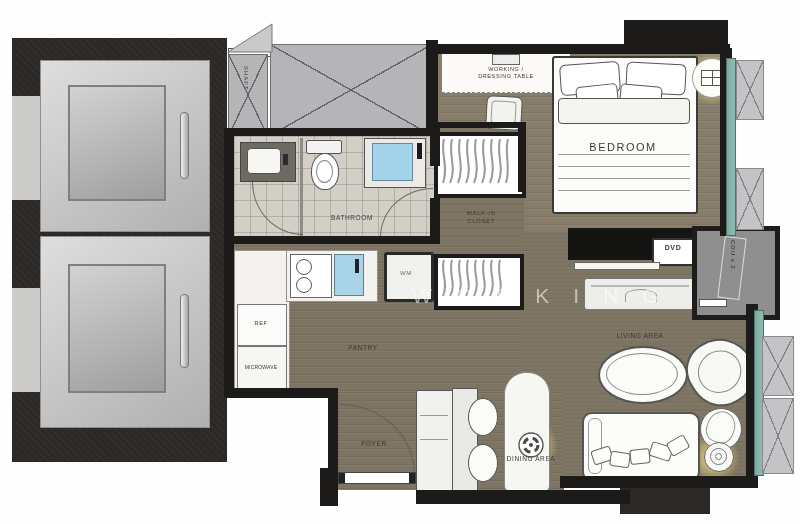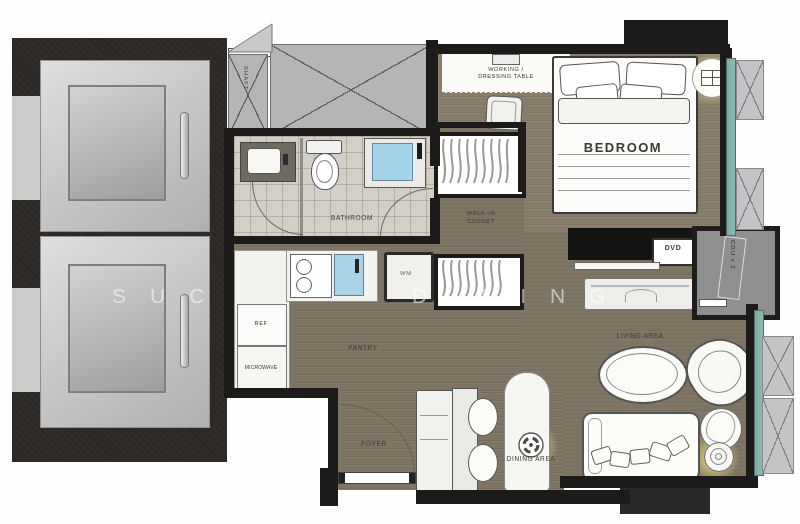--- a/index.html
+++ b/index.html
@@ -234,32 +234,31 @@
   <div class="wpanel" style="left:736px;top:168px;width:26px;height:60px;z-index:16;"></div>
   <div class="glass" style="left:754px;top:310px;width:8px;height:164px;z-index:16;"></div>
   <div class="wpanel" style="left:762px;top:336px;width:30px;height:58px;z-index:16;"></div>
   <div class="wpanel" style="left:762px;top:398px;width:30px;height:74px;z-index:16;"></div>
 
   <div class="lbl v" style="left:241px;top:66px;font-size:6px;">SHAFT</div>
   <div class="lbl" style="left:506px;top:66px;font-size:5.5px;">
     <span style="display:block;">WORKING /</span>
     <span style="display:block;">DRESSING TABLE</span>
   </div>
-  <div class="lbl" style="left:623px;top:140px;font-size:13px;letter-spacing:1.5px;font-weight:bold;">BEDROOM</div>
+  <div class="lbl" style="left:623px;top:140px;font-size:11px;letter-spacing:1.5px;">BEDROOM</div>
   <div class="lbl" style="left:352px;top:214px;">BATHROOM</div>
   <div class="lbl" style="left:481px;top:210px;font-size:6px;">
     <span style="display:block;">WALK-IN</span>
     <span style="display:block;">CLOSET</span>
   </div>
   <div class="lbl" style="left:406px;top:270px;font-size:6px;color:#6a6a66;">WM</div>
   <div class="lbl" style="left:261px;top:320px;font-size:5.5px;">REF</div>
   <div class="lbl" style="left:261px;top:364px;font-size:5px;letter-spacing:.2px;">MICROWAVE</div>
   <div class="lbl" style="left:363px;top:344px;">PANTRY</div>
   <div class="lbl" style="left:374px;top:440px;">FOYER</div>
   <div class="lbl" style="left:531px;top:455px;">DINING AREA</div>
   <div class="lbl" style="left:640px;top:332px;">LIVING AREA</div>
   <div class="lbl" style="left:673px;top:243px;font-size:7px;font-weight:bold;">DVD</div>
   <div class="lbl v" style="left:728px;top:240px;font-size:6px;color:#2e2e2c;">CDU x 2</div>
 
-  <div class="watermark" style="left:112px;top:284px;">SUC</div>
-  <div class="watermark" style="left:412px;top:284px;">DINING</div>
+  <div class="watermark" style="left:412px;top:284px;">WORKING</div>
 
 </div>
 
 </body></html>

